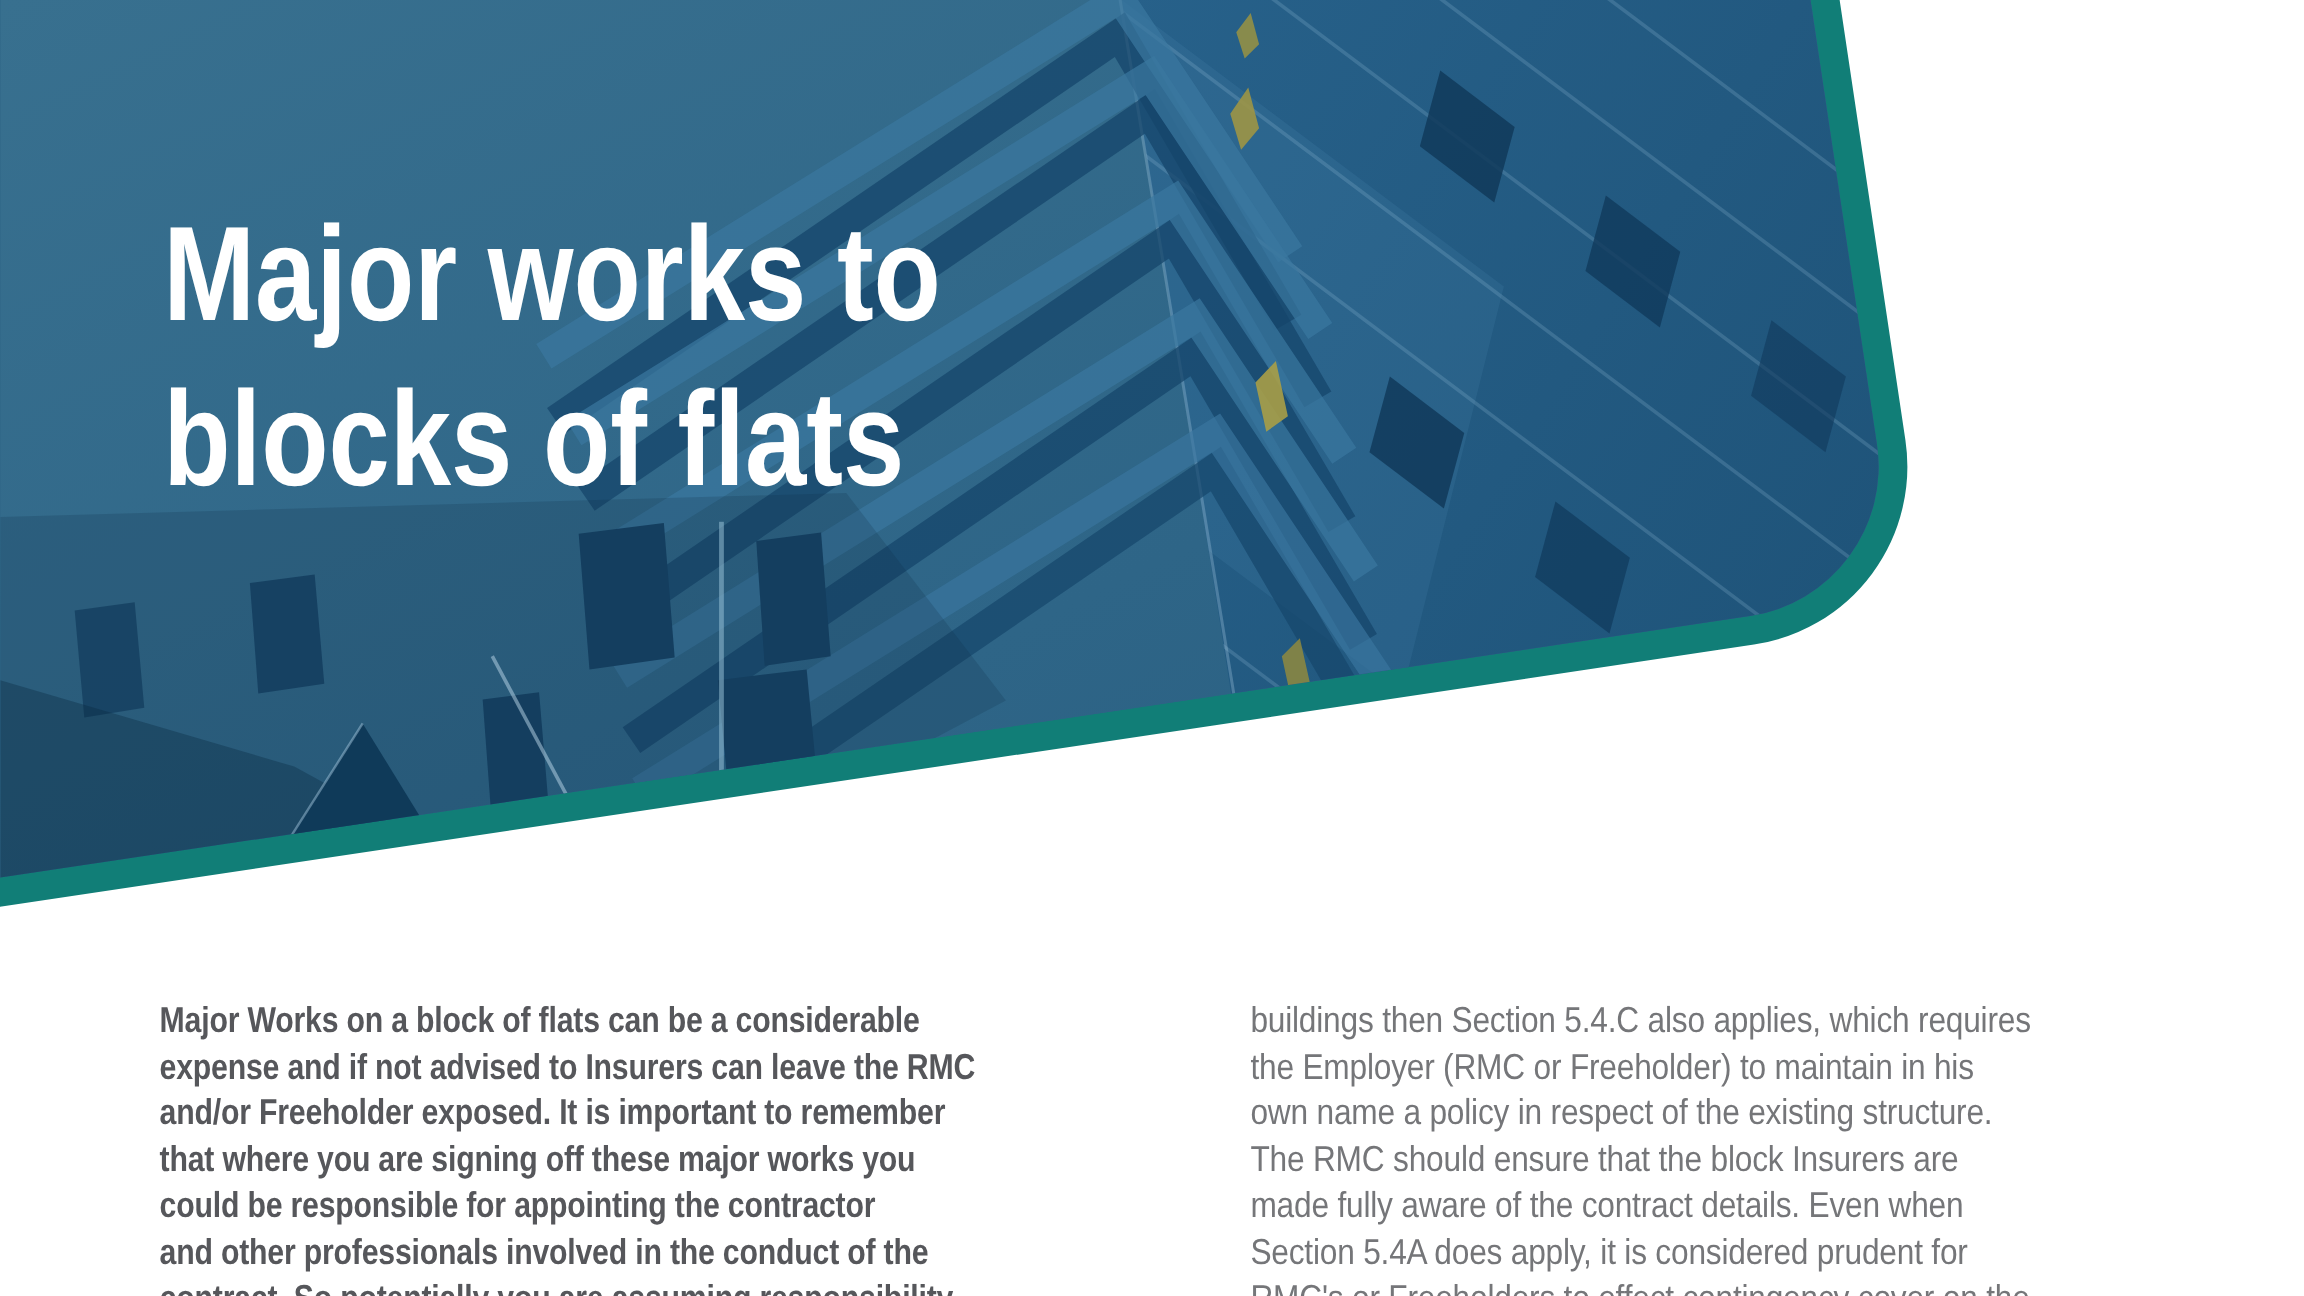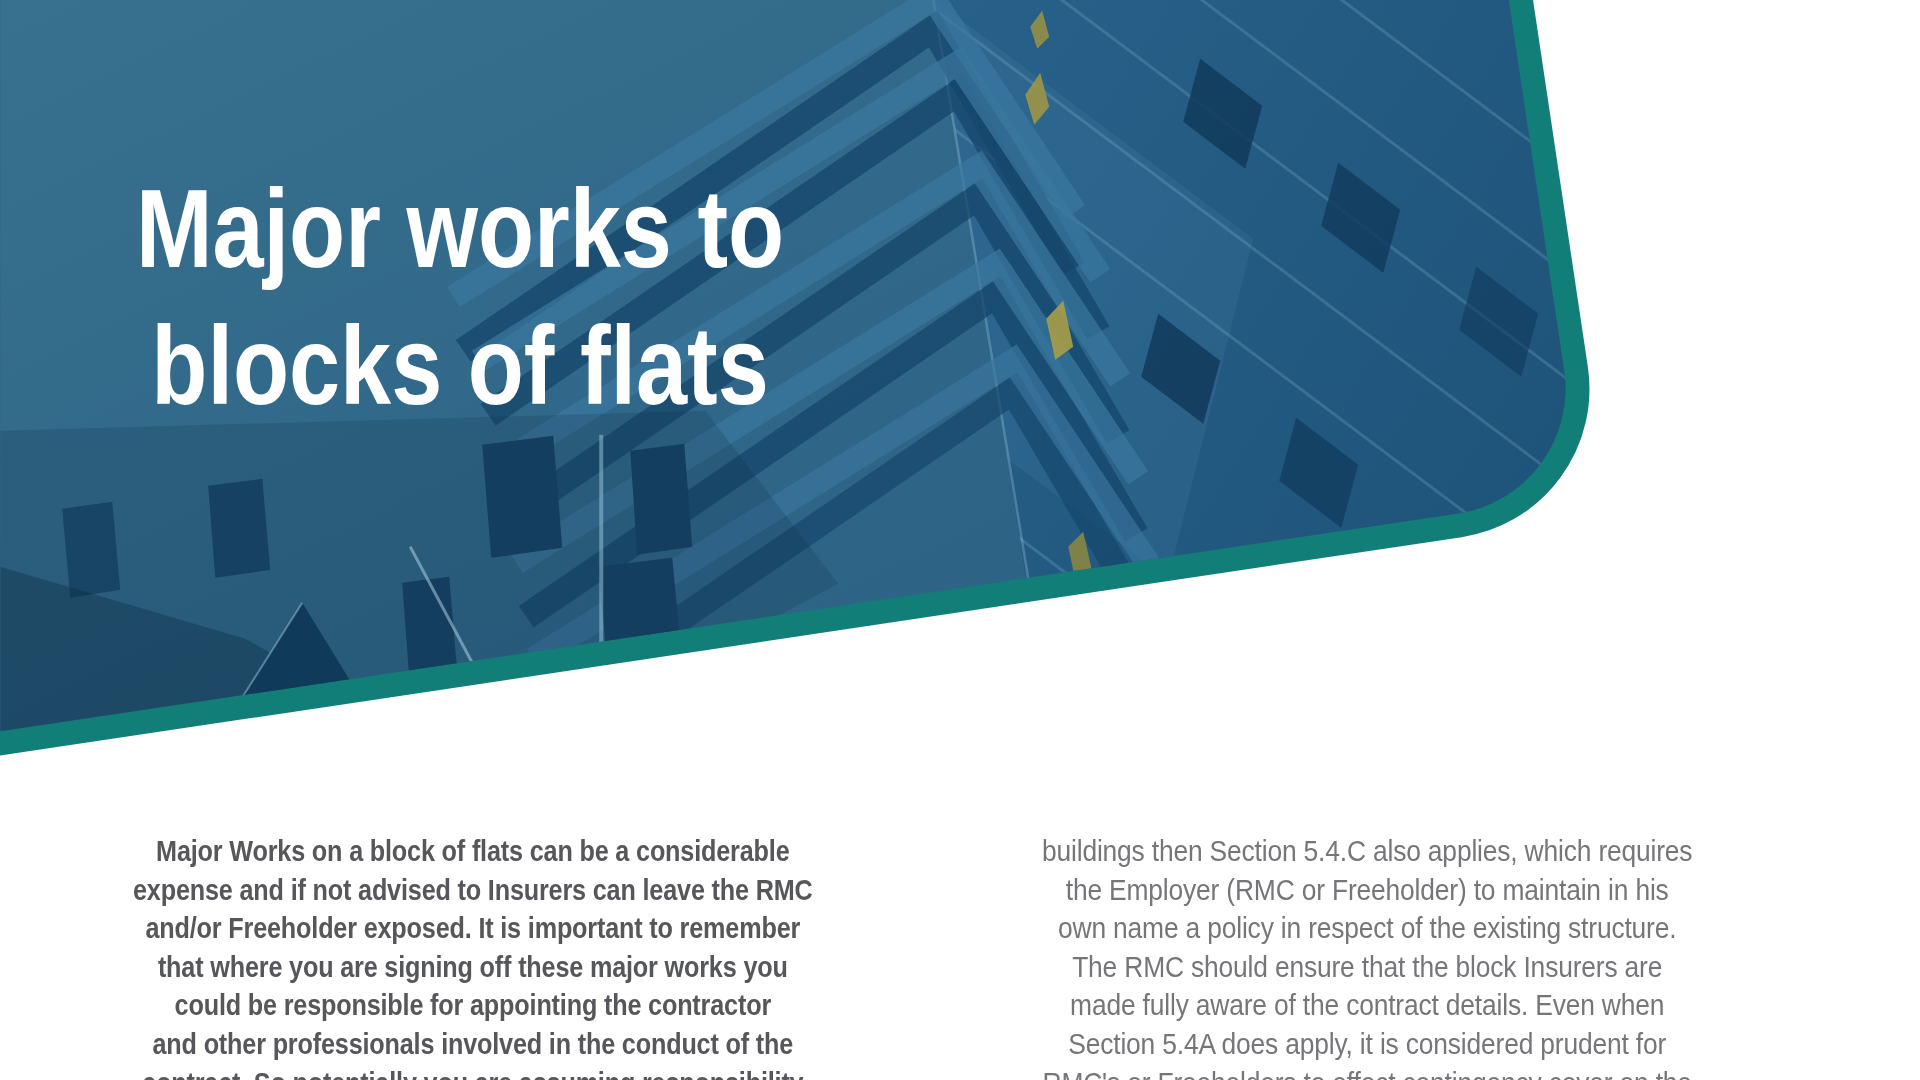--- a/index.html
+++ b/index.html
@@ -14,21 +14,20 @@
   html,body{margin:0;padding:0;}
   body{
     font-family:"Liberation Sans","DejaVu Sans",sans-serif;
     background:#e8e8e8;
   }
   .page{
     position:relative;
     width:1920px;height:1080px;
     overflow:hidden;
     background:var(--page-bg);
-    text-align:center;
   }
   
   .hero{
     position:absolute;
     left:-590px;top:-985px;
     width:2200px;height:1500px;
     transform:rotate(-8.5deg);
     transform-origin:100% 100%;
     border:24px solid var(--teal);
     border-radius:150px;

